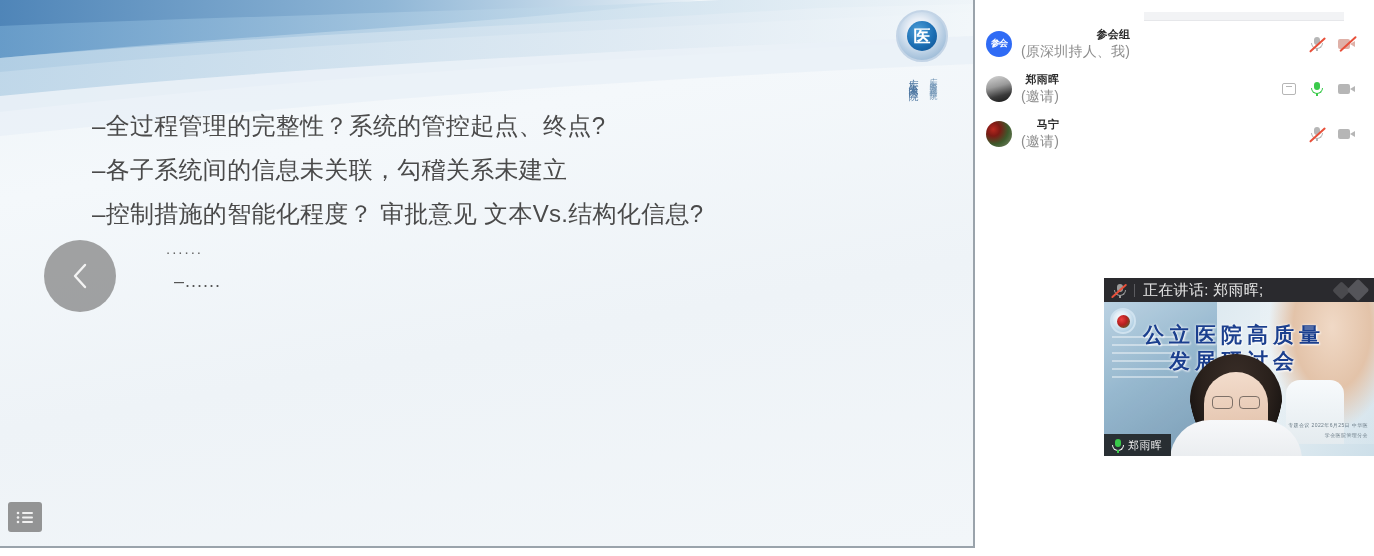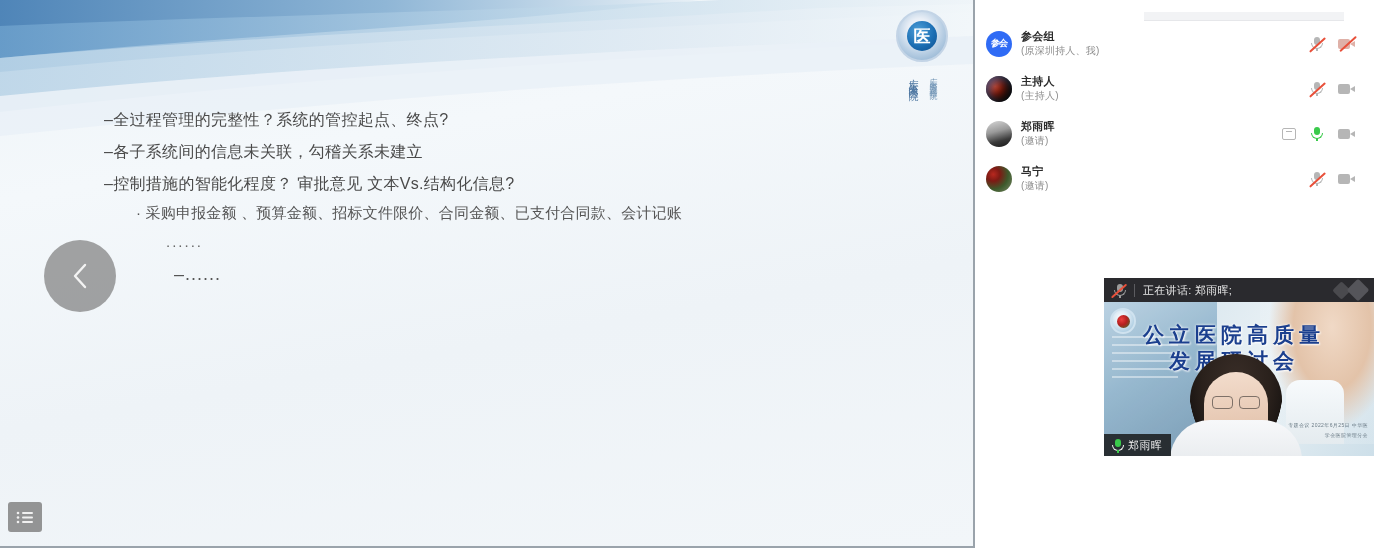--- a/index.html
+++ b/index.html
@@ -60,21 +60,21 @@
   .slide-title {
     position:absolute; left:0; top: 44px; width: 975px;
     text-align:center;
     font-size: 31px; font-weight: bold; letter-spacing: 2px;
     color: #3c3c3c;
     text-shadow: 1px 1px 0 rgba(255,255,255,.9);
     font-family: "DejaVu Sans","Liberation Sans",sans-serif;
   }
   .slide-body { position:absolute; left: 56px; top: 108px; width: 880px; color:#444; }
   .lv1 { font-size: 20px; font-weight: bold; color:#3a3a3a; margin-bottom: 14px; letter-spacing:.5px; }
-  .lv2 { font-size: 16px; color:#4a4a4a; margin-left: 48px; margin-bottom: 8px; letter-spacing:.3px; line-height:1.5; }
+  .lv2 { font-size: 24px; color:#4a4a4a; margin-left: 36px; margin-bottom: 8px; letter-spacing:.3px; line-height:1.5; }
   .lv3 { font-size: 15px; color:#555; margin-left: 88px; margin-bottom: 10px; letter-spacing:.2px; }
   .lv3.deep { margin-left: 80px; }
   .ellip { font-size: 15px; color:#666; margin-left: 110px; margin-bottom: 14px; letter-spacing: 2px;}
   .tail-dash { font-size: 18px; color:#555; margin-left: 118px; letter-spacing: 1px; }
 
   .nav-prev {
     position:absolute; left: 44px; top: 240px;
     width: 72px; height: 72px; border-radius: 50%;
     background: rgba(128,128,128,.72);
     display:flex; align-items:center; justify-content:center;
@@ -108,23 +108,23 @@
     width: 26px; height: 26px; border-radius: 50%;
     flex: 0 0 26px; overflow:hidden;
     display:flex; align-items:center; justify-content:center;
     font-size: 9px; color:#fff; font-weight:bold; letter-spacing:-1px;
   }
   .avatar.blue  { background: #2f6bf5; }
   .avatar.pic1  { background: radial-gradient(circle at 35% 40%, #c23a1d 0%, #7a1a0c 35%, #161616 75%);
                   box-shadow: inset -6px -4px 10px rgba(0,0,0,.6), inset 4px 4px 8px rgba(60,120,190,.55); }
   .avatar.pic2  { background: linear-gradient(165deg,#d7d7d7 0%, #9a9a9a 40%, #3a3a3a 72%, #161616 100%); }
   .avatar.pic3  { background: radial-gradient(circle at 28% 32%, #b8281f 0%, #7d1a14 26%, #3d5a2c 58%, #7f8a6b 100%); }
-  .p-names { margin-left: 9px; line-height: 1.15; }
+  .p-names { margin-left: 9px; line-height: 1.15; text-align: right; }
   .p-name { font-size: 11px; font-weight: bold; color:#2b2b2b; letter-spacing:.2px; }
-  .p-sub  { font-size: 10px; color:#8d8d8d; margin-top: 2px; letter-spacing:.2px; }
+  .p-sub  { font-size: 14px; color:#8d8d8d; margin-top: 2px; letter-spacing:.2px; }
   .p-icons { margin-left:auto; display:flex; align-items:center; gap: 13px; }
 
   .icn { width:16px; height:14px; position:relative; display:block; }
   
   .mic-body { position:absolute; left:5px; top:0px; width:6px; height:8px; border-radius:3px; }
   .mic-arc  { position:absolute; left:2px; top:6px; width:12px; height:6px;
               border:1.6px solid currentColor; border-top:none;
               border-radius: 0 0 7px 7px; }
   .mic-stem { position:absolute; left:7.2px; top:11px; width:1.6px; height:3px; }
   .mic-green { color:#3aca4b; }
@@ -148,21 +148,21 @@
   .video-thumb {
     position:absolute; left: 126px; top: 266px;
     width: 270px; height: 178px; background:#000; overflow:hidden;
   }
   .vt-bar {
     height: 24px; background:#2a2a2e; display:flex; align-items:center;
     padding: 0 8px; gap: 8px; position:relative;
   }
   .vt-bar .mini-mic { position:relative; width:14px; height:13px; color:#9a9a9a; }
   .vt-divider { width:1px; height:13px; background:#5c5c60; }
-  .vt-title { font-size: 11px; color:#e9e9e9; letter-spacing:.3px; }
+  .vt-title { font-size: 15px; color:#e9e9e9; letter-spacing:.3px; }
   .vt-logo { margin-left:auto; display:flex; gap:2px; align-items:center; }
   .vt-logo i { display:block; width:13px; height:13px; background:#4a4a4e; transform: rotate(45deg); border-radius:2px; }
   .vt-logo i:nth-child(2){ width:16px; height:16px; background:#55555a; }
 
   .vt-body { position:relative; height: 154px; overflow:hidden;
              background: linear-gradient(120deg,#cfe0ea 0%, #dde9f0 30%, #e9f1f5 55%, #cddfe9 100%); }
   .vt-bg-left { position:absolute; left:0; top:0; width:42%; height:100%;
                 background: linear-gradient(150deg,#b9d1e2 0%, #8fb3cb 45%, #6f93ae 100%); opacity:.9; }
   .vt-bg-left:after{ content:""; position:absolute; left:8px; top:34px; width:66px; height:44px;
                 background: repeating-linear-gradient(180deg, rgba(255,255,255,.45) 0 2px, transparent 2px 8px); }
@@ -254,21 +254,20 @@
           <div class="logo-vtext">广东省人民医院</div>
           <div class="logo-vtext secondary">广东省医学科学院</div>
         </div>
       </div>
 
 
       <div class="slide-body">
         <div class="lv2">–全过程管理的完整性？系统的管控起点、终点?</div>
         <div class="lv2">–各子系统间的信息未关联，勾稽关系未建立</div>
         <div class="lv2">–控制措施的智能化程度？ 审批意见 文本Vs.结构化信息?</div>
-        <div class="lv3 deep">· 采购申报金额 、预算金额、招标文件限价、合同金额、已支付合同款、会计记账</div>
         <div class="ellip">......</div>
         <div class="tail-dash">–......</div>
       </div>
 
       <div class="nav-prev">
         <svg width="26" height="30" viewBox="0 0 26 30">
           <path d="M18 4 L8 15 L18 26" fill="none" stroke="#f3f3f3" stroke-width="2.4" stroke-linecap="round" stroke-linejoin="round"></path>
         </svg>
       </div>
 
@@ -306,39 +305,20 @@
               <span class="slash"></span>
           </span>
           <span class="cam cam-red">
             <span class="cam-body"></span>
               <span class="cam-lens"></span>
             <span class="slash" style="top:5px;left:-1px;width:22px"></span>
           </span>
         </div>
       </div>
 
-      <div class="p-row">
-        <div class="avatar pic1"></div>
-        <div class="p-names">
-          <div class="p-name">主持人</div>
-          <div class="p-sub">(主持人)</div>
-        </div>
-        <div class="p-icons">
-          <span class="icn mic-gray">
-            <span class="mic-body" style="background:#b6b6b6"></span>
-              <span class="mic-arc"></span>
-            <span class="mic-stem" style="background:#b6b6b6"></span>
-              <span class="slash"></span>
-          </span>
-          <span class="cam cam-gray">
-            <span class="cam-body"></span>
-              <span class="cam-lens"></span>
-          </span>
-        </div>
-      </div>
 
       <div class="p-row">
         <div class="avatar pic2"></div>
         <div class="p-names">
           <div class="p-name">郑雨晖</div>
           <div class="p-sub">(邀请)</div>
         </div>
         <div class="p-icons">
           <span class="screen-icn"></span>
           <span class="icn mic-green">

